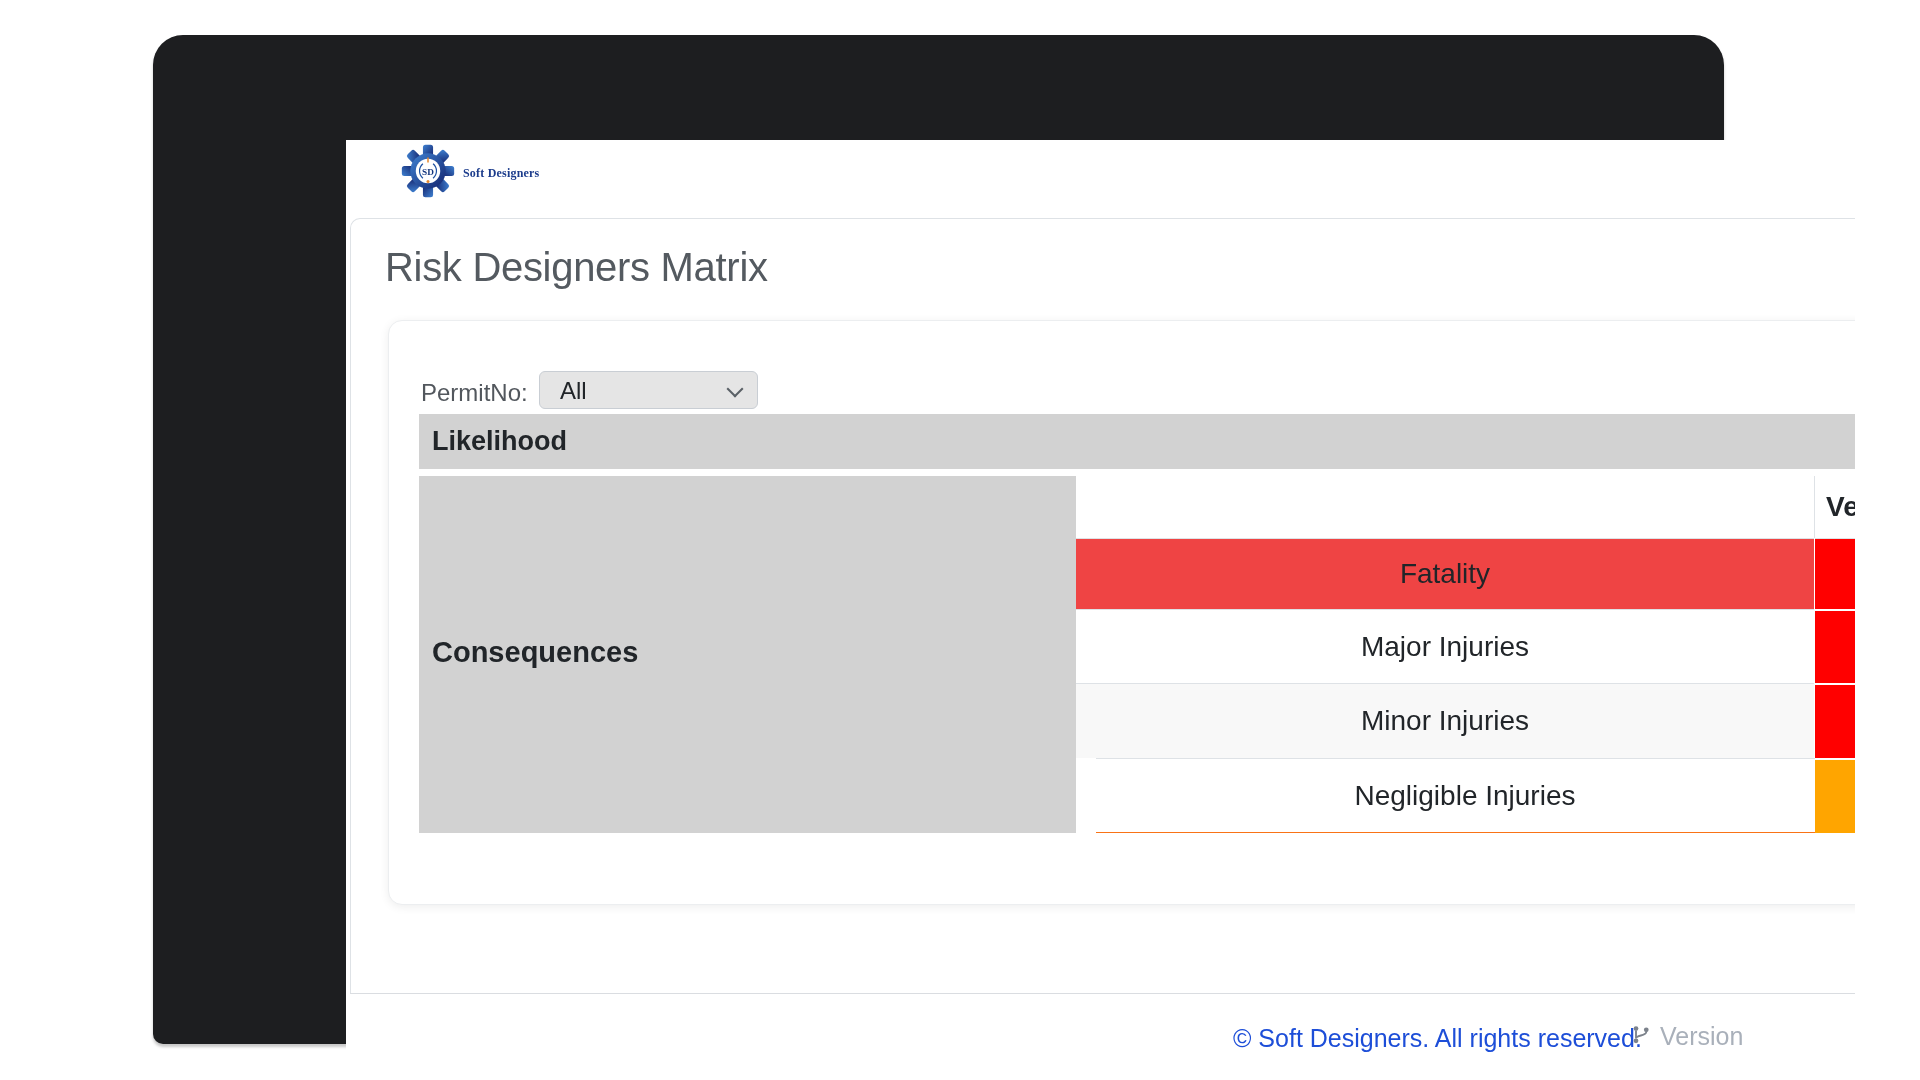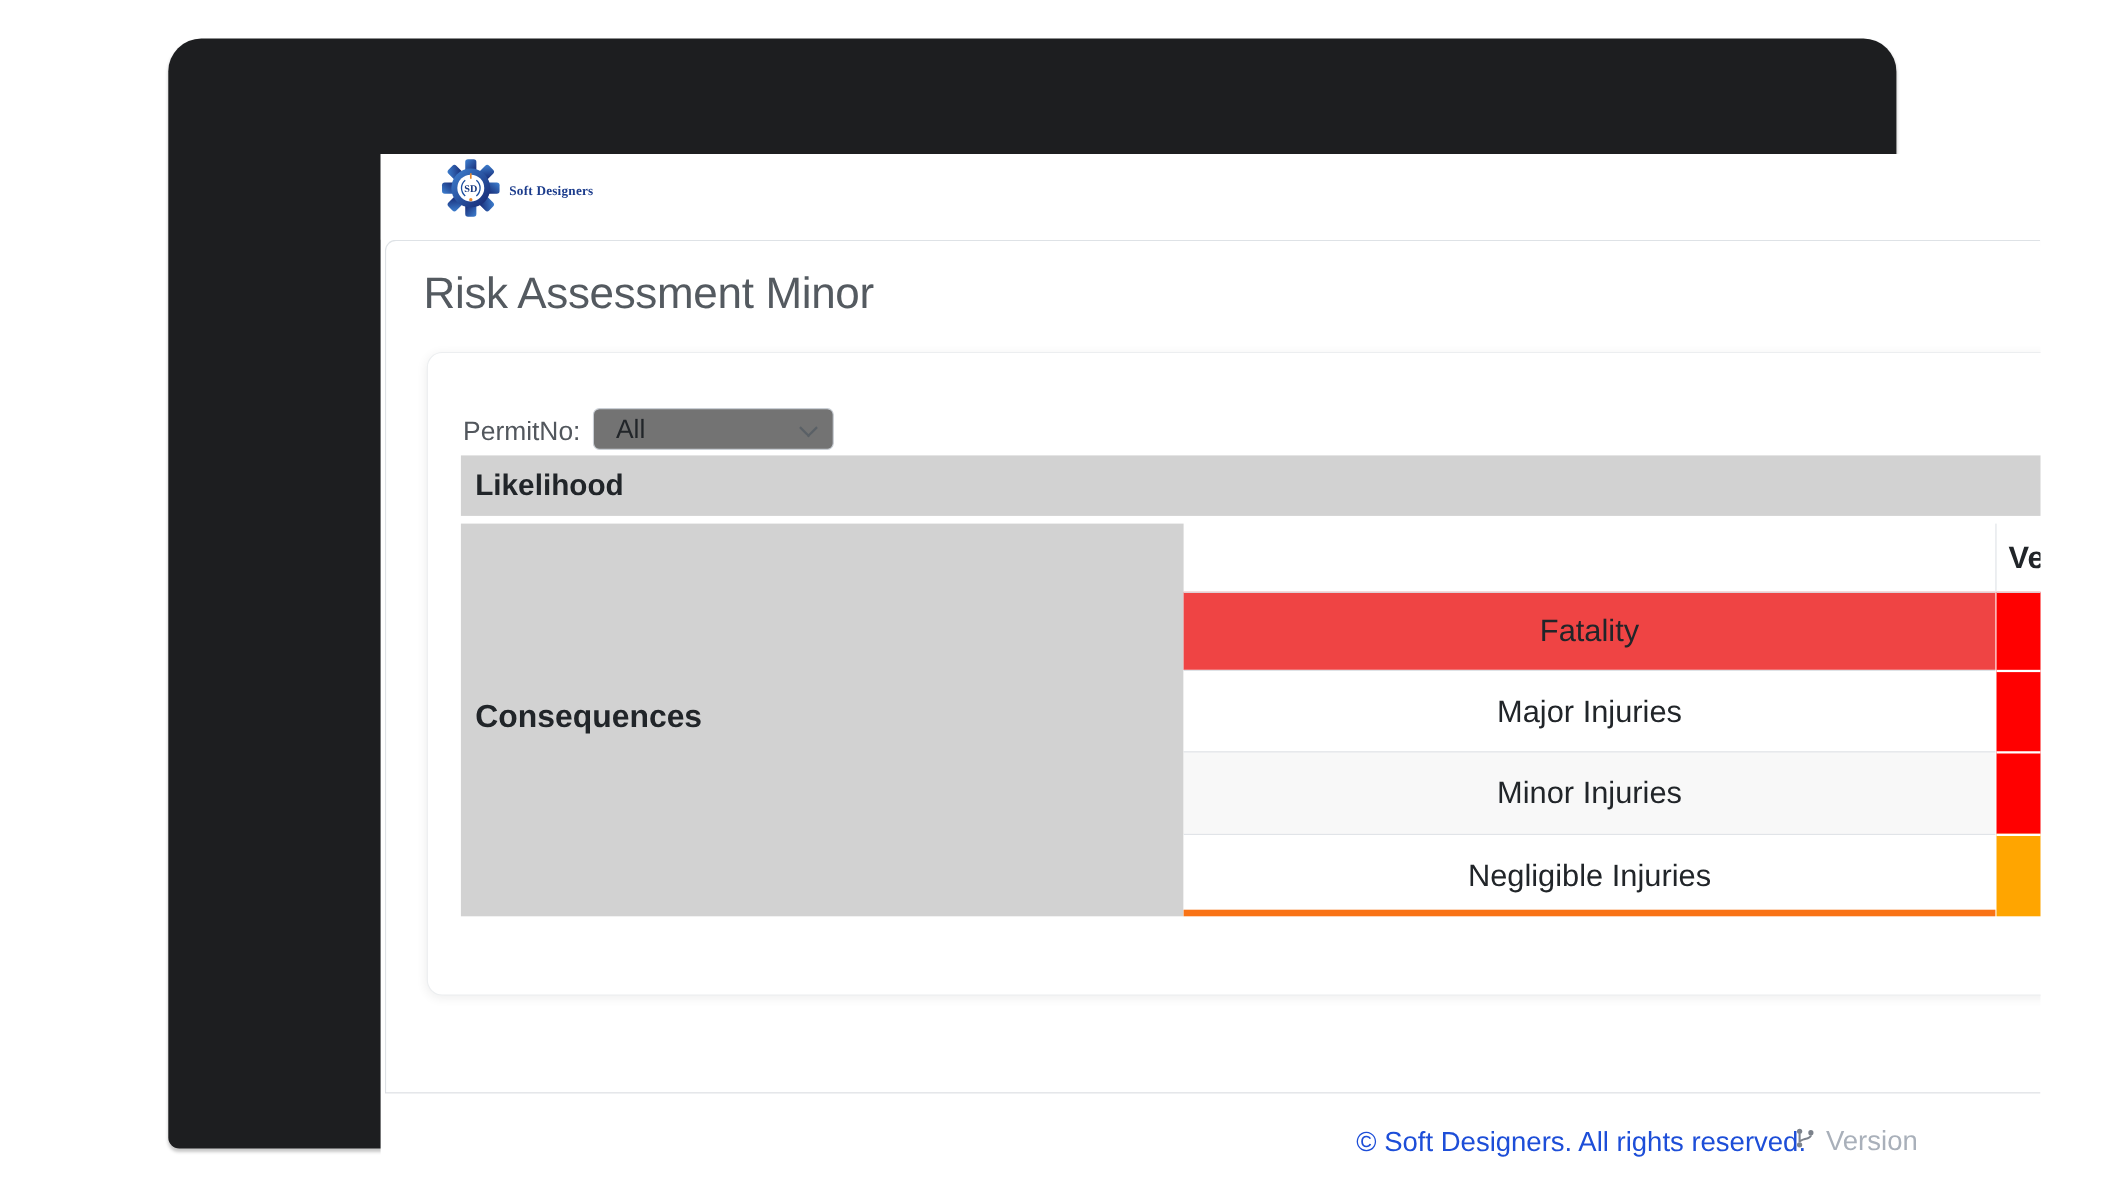--- a/index.html
+++ b/index.html
@@ -20,40 +20,40 @@
   
   .container-box{position:absolute;left:4px;top:78px;width:1504px;height:775px;
                  border-left:1px solid #dee2e6;border-top:1px solid #dee2e6;border-top-left-radius:10px;}
   .page-title{position:absolute;left:39px;top:105px;font-size:40px;font-weight:400;color:#545a60;letter-spacing:-0.3px;}
 
   
   .card{position:absolute;left:42px;top:180px;width:1520px;height:583px;background:#fff;
         border:1px solid #eceef0;border-radius:14px;box-shadow:0 2px 10px rgba(0,0,0,.07);}
   .filter-label{position:absolute;left:32px;top:58px;font-size:24px;color:#52575d;}
   .select{position:absolute;left:150px;top:50px;width:219px;height:38px;border:1px solid #c9ced4;
-          border-radius:6px;background:#737373;cursor:pointer;box-sizing:border-box;}
+          border-radius:6px;background:#e5e5e5;cursor:pointer;box-sizing:border-box;}
   .select-value{position:absolute;left:20px;top:5px;font-size:24px;color:#212529;}
   .chevron{position:absolute;right:16px;top:11px;width:10px;height:10px;border-left:2px solid #5a6066;
            border-bottom:2px solid #5a6066;transform:rotate(-45deg);}
 
   
   .matrix{position:absolute;left:30px;top:93px;width:1530px;height:420px;}
   .band{position:absolute;left:0;top:0;width:1530px;height:55px;background:#d2d2d2;}
   .band span{position:absolute;left:13px;top:0;line-height:55px;font-size:27px;font-weight:bold;color:#212529;}
   .conseq{position:absolute;left:0;top:62px;width:657px;height:357px;background:#d2d2d2;}
   .conseq span{position:absolute;left:13px;top:160px;font-size:29px;font-weight:bold;color:#212529;}
   .hdr-divider{position:absolute;left:1395px;top:62px;width:1px;height:62px;background:#dee2e6;}
   .hdr-ve{position:absolute;left:1396px;top:62px;width:164px;height:62px;line-height:62px;
           padding-left:11px;font-size:28px;font-weight:bold;color:#212529;box-sizing:border-box;}
   .lbl{position:absolute;left:657px;width:738px;text-align:center;font-size:28px;color:#212529;
        box-sizing:border-box;border-top:1px solid #dee2e6;}
   .lbl.r1{top:124px;height:71px;line-height:70px;background:#ef4444;}
   .lbl.r2{top:195px;height:74px;line-height:73px;background:#ffffff;}
   .lbl.r3{top:269px;height:75px;line-height:74px;background:#f8f8f8;}
-  .lbl.r4{top:344px;height:75px;line-height:74px;background:#ffffff;border-bottom:6px solid #f97316;}
+  .lbl.r4{top:344px;height:75px;line-height:74px;background:#ffffff;border-bottom:1px solid #f97316;margin-left:20px;}
   .cc{position:absolute;left:1396px;width:164px;box-sizing:border-box;}
   .cc.r1{top:124px;height:71px;border-top:1px solid #dee2e6;}
   .cc.r2{top:195px;height:74px;border-top:2px solid #fff;}
   .cc.r3{top:269px;height:75px;border-top:2px solid #fff;}
   .cc.r4{top:344px;height:75px;border-top:2px solid #fff;}
 
   
   .footer-line{position:absolute;left:4px;top:853px;width:1505px;height:1px;background:#dadde1;}
   .footer-copy{position:absolute;left:887px;top:884px;font-size:25px;color:#1d4ed8;}
   .version{position:absolute;left:1285px;top:882px;display:flex;align-items:center;gap:9px;cursor:pointer;}
@@ -94,21 +94,21 @@
               <circle cx="32" cy="44.5" r="1.8" fill="#e8882c"></circle>
               <text x="32" y="36.5" text-anchor="middle" font-size="11" font-weight="bold" fill="#14367e" font-family="'Liberation Serif', serif">SD</text>
             </svg>
           </span>
           <span class="brand-text">Soft Designers</span>
         </div>
       </div>
 
       <div class="container-box"></div>
 
-      <div class="page-title">Risk Assessment Minor</div>
+      <div class="page-title">Risk Designers Matrix</div>
 
       <div class="card">
         <span class="filter-label">PermitNo:</span>
 
         <div class="select">
           <span class="select-value">All</span>
           <span class="chevron"></span>
         </div>
 
         <div class="matrix">

